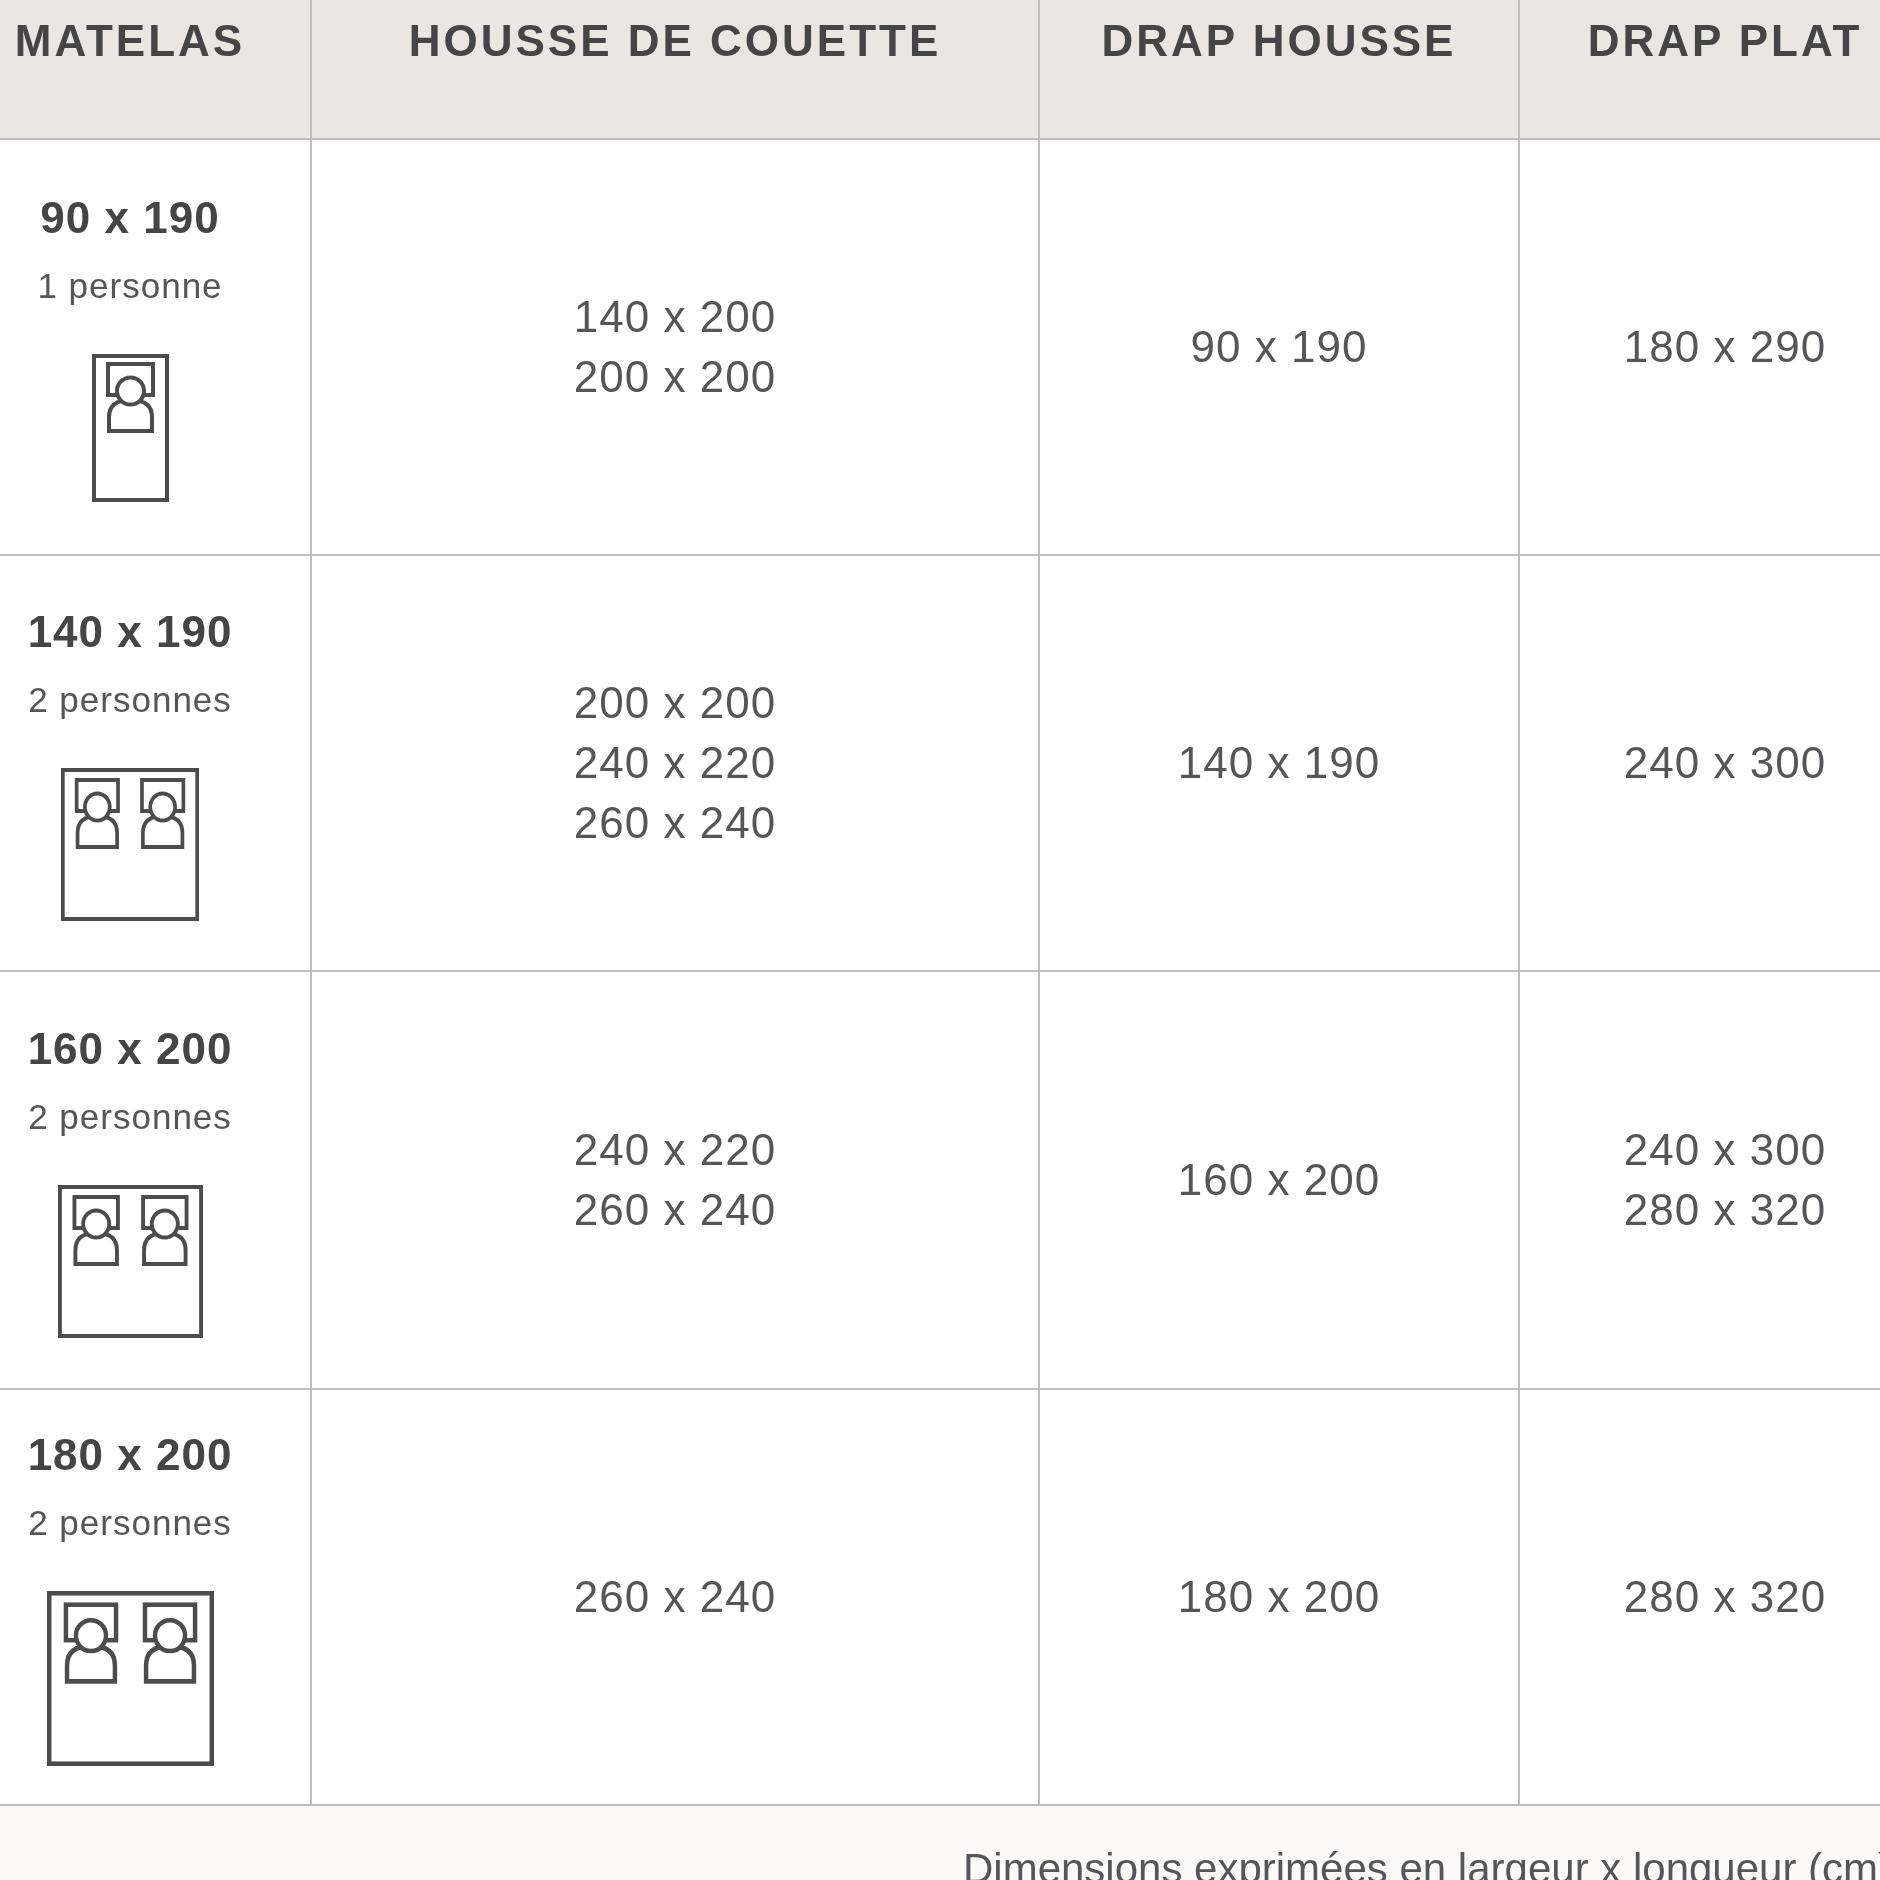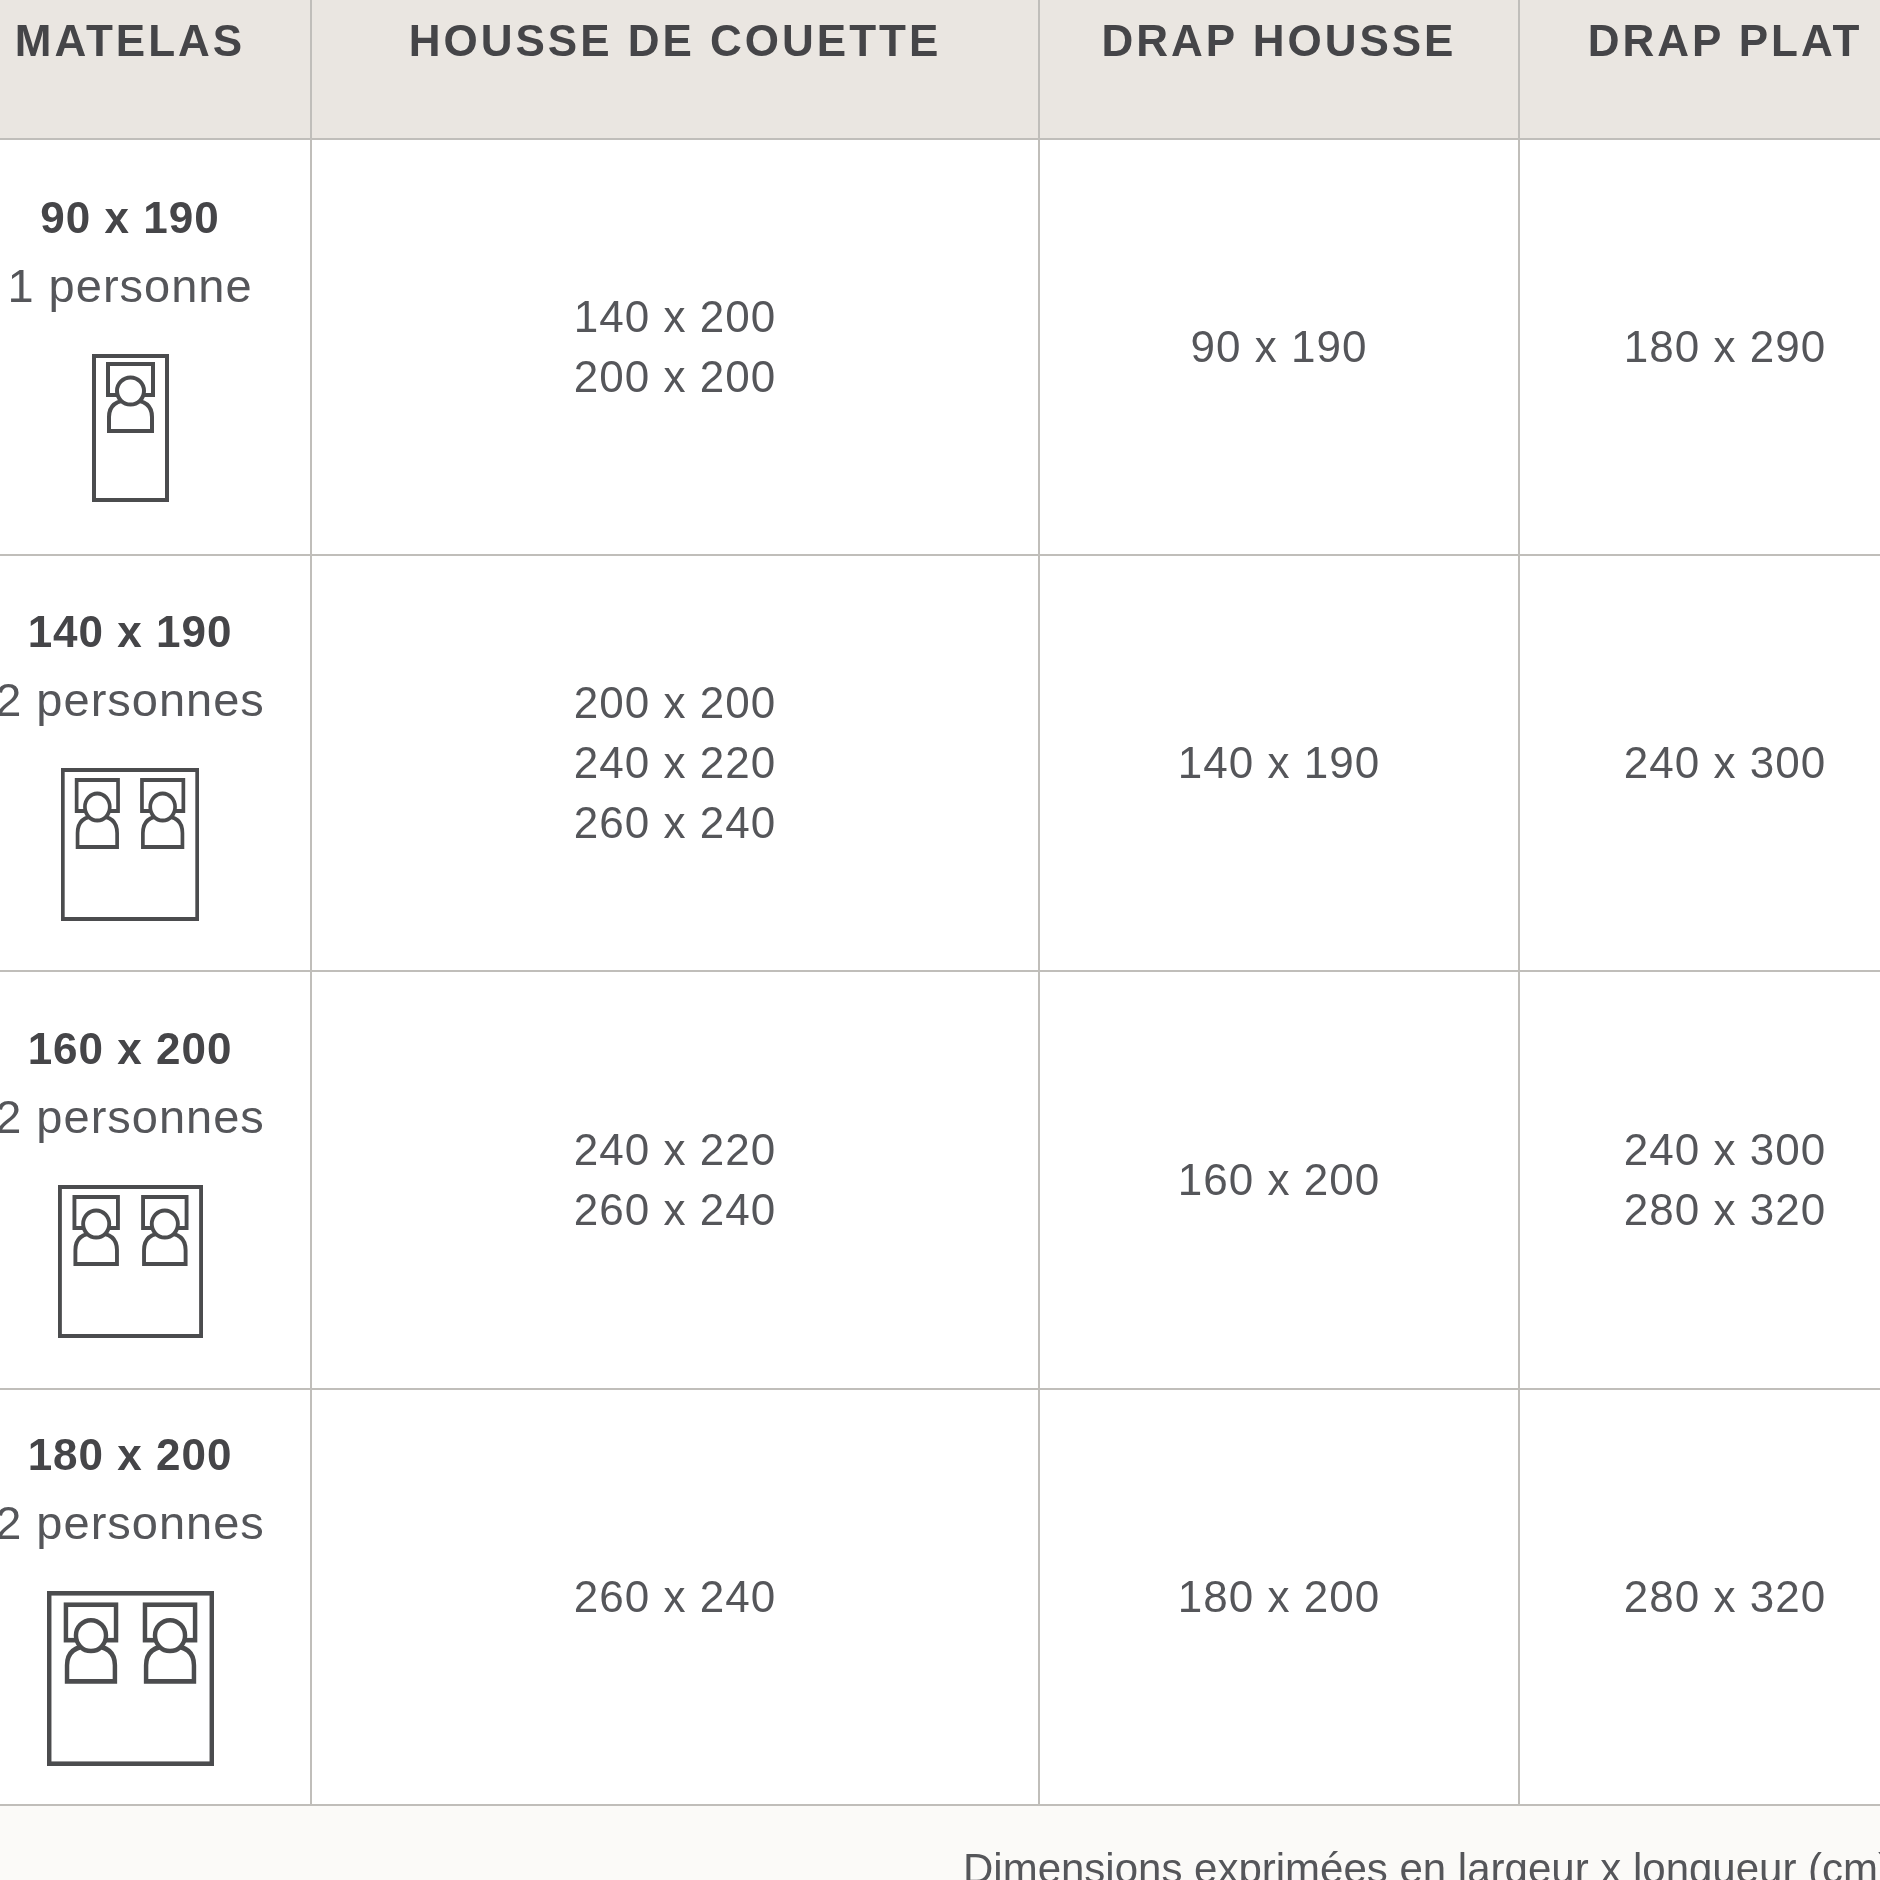--- a/index.html
+++ b/index.html
@@ -62,21 +62,21 @@
   }
   .v-border { border-right: 2px solid var(--border, #c0beba); }
   .lines { white-space: pre-line; }
   .mattress-size {
     font-weight: bold;
     font-size: 44px;
     line-height: 52px;
     color: var(--text-bold, #454548);
   }
   .capacity {
-    font-size: 47px;
+    font-size: 35px;
     line-height: 52px;
     margin-top: 16px;
     white-space: nowrap;
   }
   .bed-svg { margin-top: 42px; display: block; }
   .bed-svg rect, .bed-svg path, .bed-svg circle {
     stroke: var(--icon-stroke, #4b4c4e);
     stroke-width: 4;
   }
   .footer-row {

